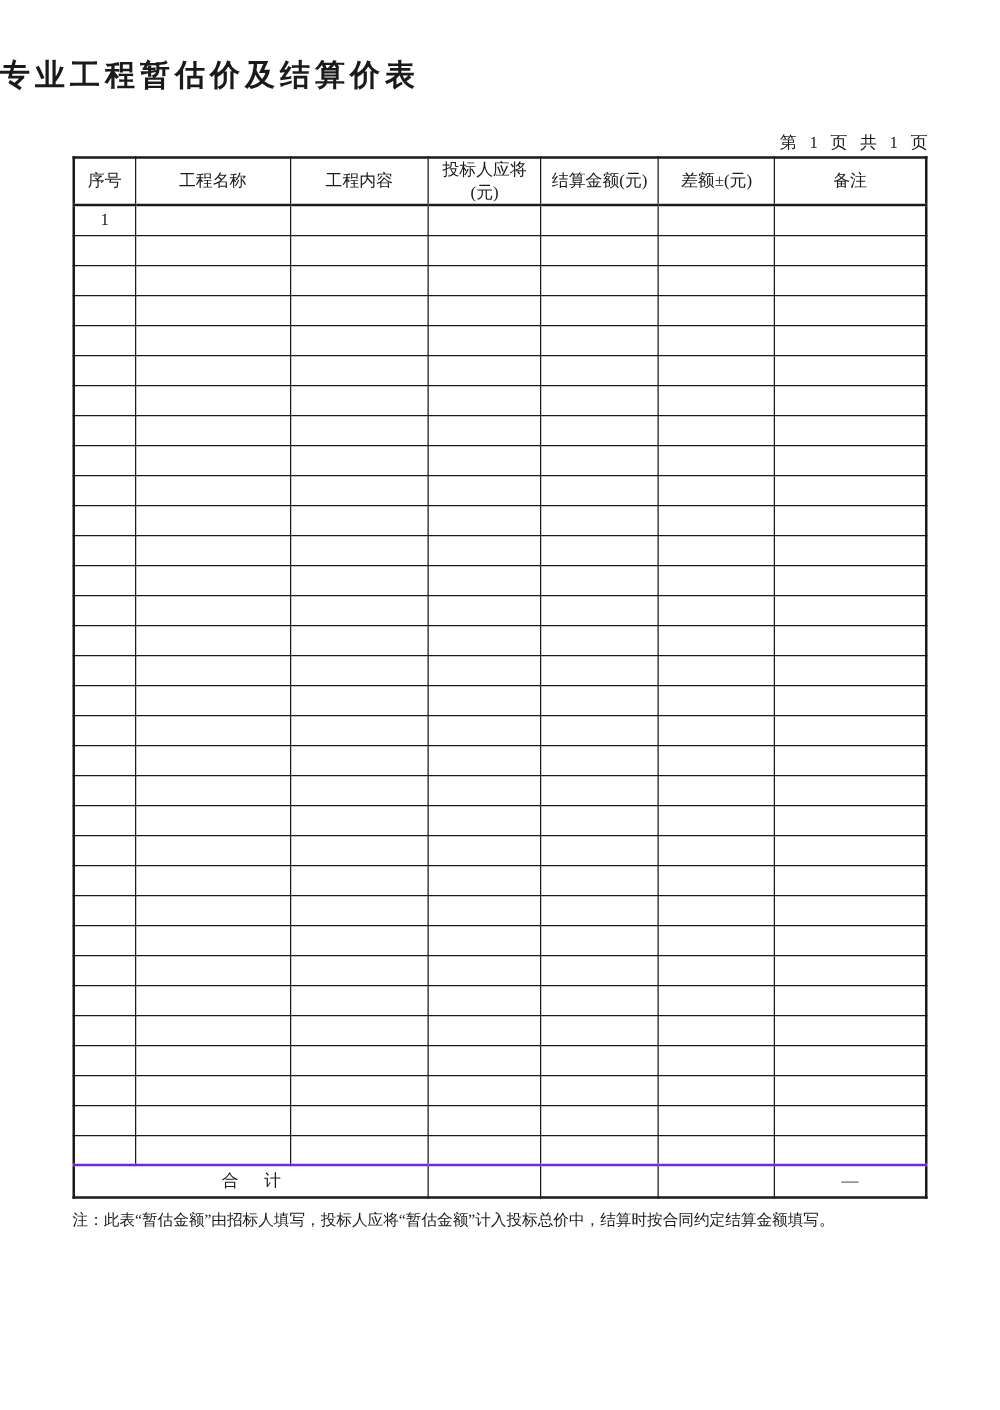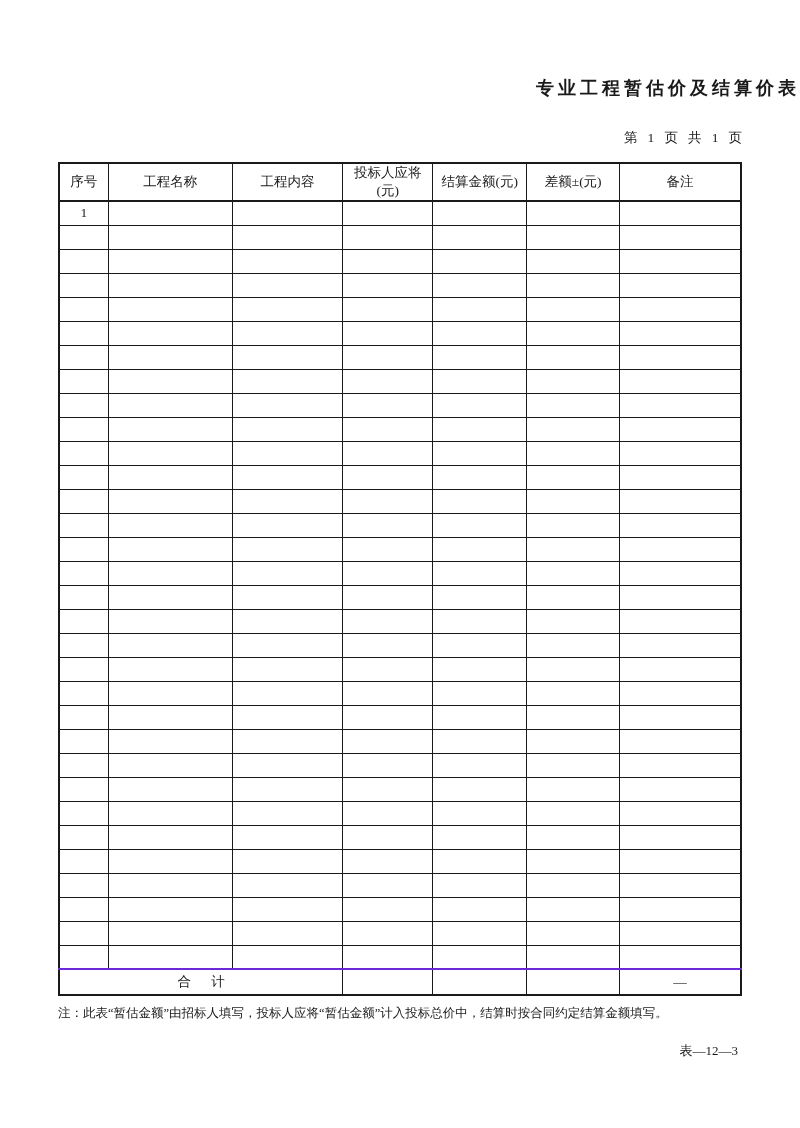--- a/index.html
+++ b/index.html
@@ -7,39 +7,39 @@
   .page {
     position:relative;
     width:800px; height:1128px;
     background:#ffffff;
     font-family:"Liberation Serif","DejaVu Serif",serif;
     color:#1a1a1a;
     overflow:hidden;
     margin:0 auto;
   }
   .title {
-    padding-top:76px;
-    text-align:right;
-    font-size:18px;
+    padding-top:44px;
+    text-align:left;
+    font-size:24px;
     font-weight:bold;
     letter-spacing:4px;
   }
   .sheet { width:684px; margin:0 auto; }
   .header-info {
     margin-top:30px;
     display:flex;
     align-items:flex-end;
     font-size:13.5px;
     line-height:16px;
   }
   .hi-left { width:246px; white-space:nowrap; }
   .hi-mid  { white-space:nowrap; }
   .hi-right { margin-left:auto; white-space:pre; }
   table.grid {
-    margin-top:16px;
+    margin-top:3px;
     width:684px;
     border-collapse:collapse;
     table-layout:fixed;
     font-size:13.5px;
   }
   table.grid th, table.grid td {
     border:1px solid #1a1a1a;
     text-align:center;
     vertical-align:middle;
     padding:0 2px;
@@ -383,16 +383,15 @@
           <td></td>
           <td></td>
           <td></td>
           <td>—</td>
         </tr>
       </tfoot>
     </table>
 
     <div class="note">注：此表“暂估金额”由招标人填写，投标人应将“暂估金额”计入投标总价中，结算时按合同约定结算金额填写。</div>
 
-    <div class="form-no">表—12—3</div>
 
   </div>
 </div>
 
 </body></html>

